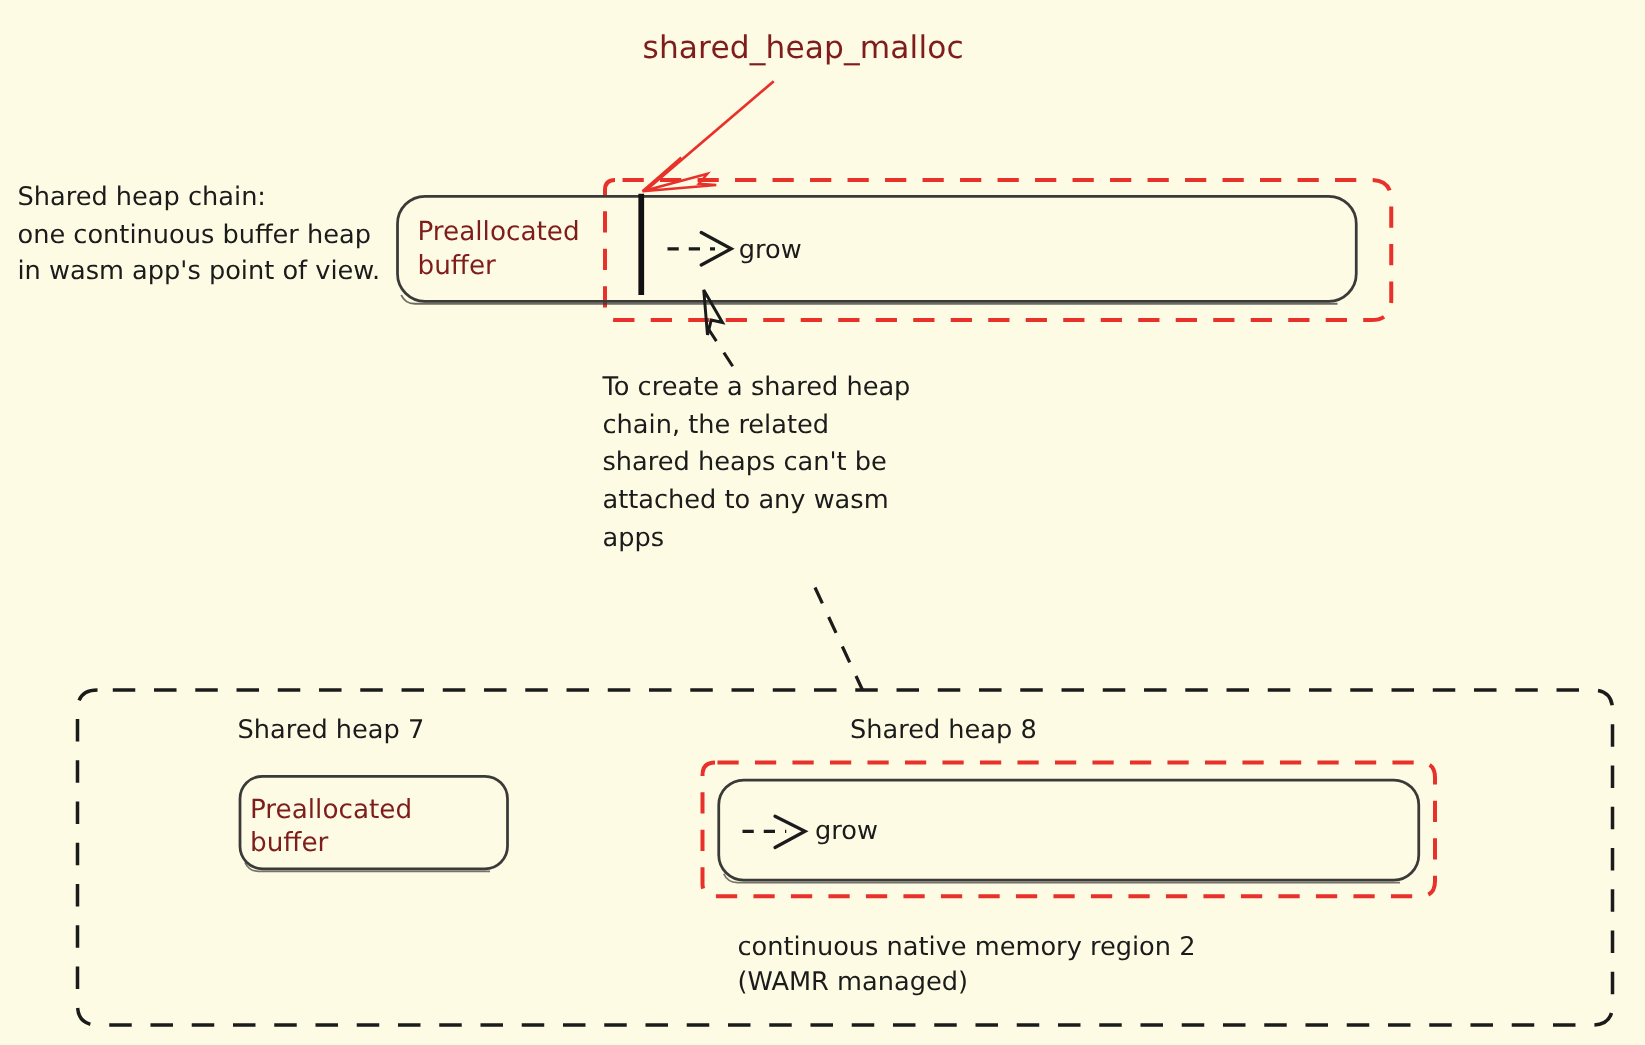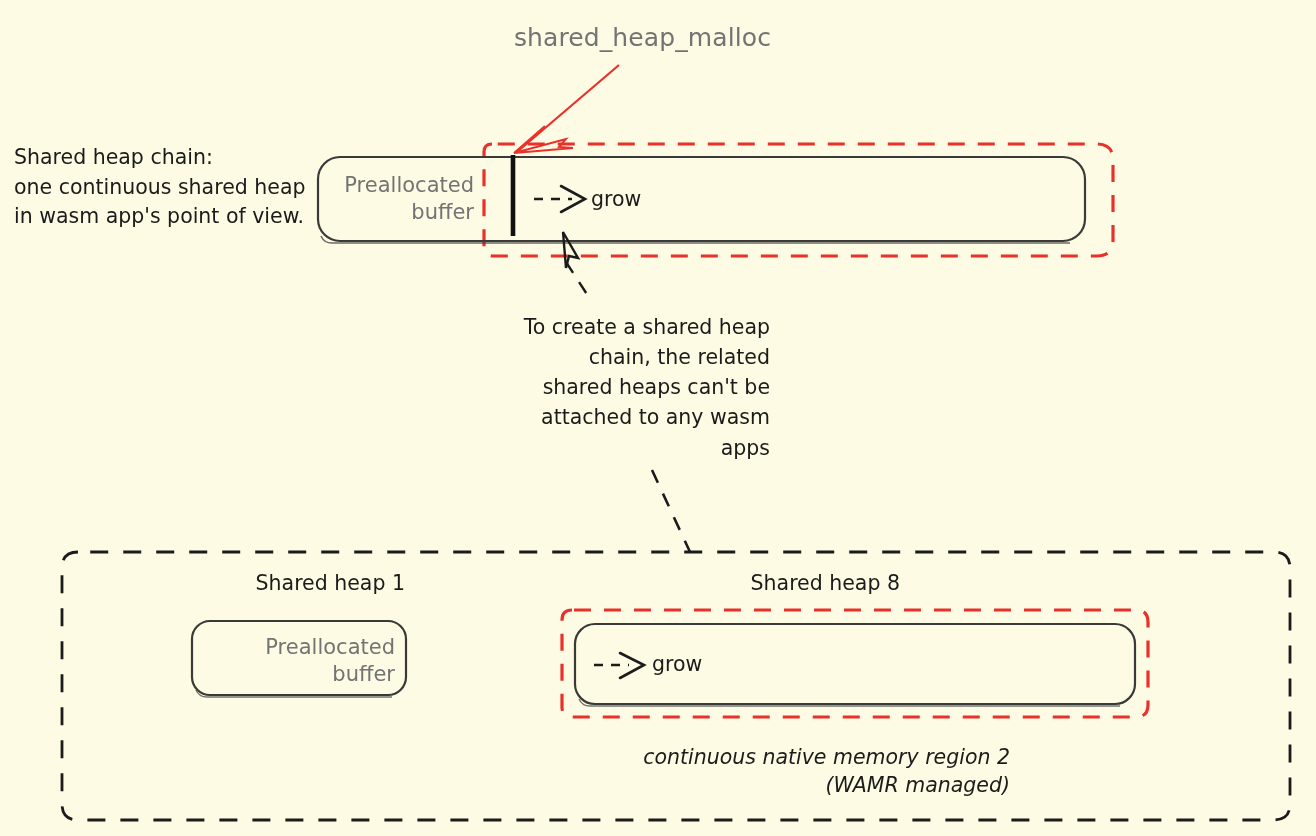--- a/index.html
+++ b/index.html
@@ -27,23 +27,23 @@
     height: 836px;
     pointer-events: none;
   }
   .txt {
     position: absolute;
     white-space: pre;
     line-height: 1.30;
     color: #1b1b1b;
   }
   .red {
-    color: #737373;
+    color: #7f1d1d;
   }
-  .center { text-align: right; }
+  .center { text-align: left; }
   .left { text-align: left; }
 
   
   #label-malloc {
     left: 514px; top: 22px;
     font-size: 25px;
     letter-spacing: 0.1px;
   }
   #label-chain {
     left: 14px; top: 143px;
@@ -54,21 +54,21 @@
     left: 334px; top: 172px;
     width: 140px;
     font-size: 21px;
     line-height: 1.30;
   }
   #label-grow-top {
     left: 591px; top: 186px;
     font-size: 20.5px;
   }
   #label-note {
-    left: 482px; top: 312px;
+    left: 482px; top: 294px;
     width: 288px;
     font-size: 20.5px;
     line-height: 1.47;
   }
   #label-heap1 {
     left: 190px; top: 570px;
     width: 215px;
     font-size: 20.5px;
   }
   #label-heap2 {
@@ -90,21 +90,20 @@
     left: 90px; top: 716px;
     width: 420px;
     font-size: 20.5px;
     line-height: 1.38;
   }
   #caption-region2 {
     left: 590px; top: 743px;
     width: 420px;
     font-size: 20.5px;
     line-height: 1.38;
-    font-style: italic;
   }
 </style>
 </head>
 <body>
 
 <div id="stage">
 
   <svg id="art" viewBox="0 0 1316 836">
 
     <path d="M 492,144 Q 484,144 484,152 L 484,247 Q 484,256 493,256 L 1097,256 Q 1113,256 1113,240 L 1113,160 Q 1113,144 1097,144 Z" fill="none" stroke="#e8312a" stroke-width="3.2" stroke-dasharray="17 13" stroke-linecap="butt"></path>
@@ -137,35 +136,35 @@
     <rect x="575" y="624" width="560" height="80" rx="20" ry="20" fill="none" stroke="#3a3a38" stroke-width="2.2"></rect>
     <path d="M 579,699 Q 582,706 590,706 L 1120,706" fill="none" stroke="#3a3a38" stroke-width="1.4" opacity="0.7"></path>
 
     <line x1="594" y1="665" x2="629" y2="665" stroke="#1b1b1b" stroke-width="2.6" stroke-dasharray="9 8" stroke-linecap="butt"></line>
     <path d="M 620,653 L 644,665 L 620,678" fill="none" stroke="#1b1b1b" stroke-width="2.6" stroke-linecap="round" stroke-linejoin="miter"></path>
   </svg>
 
   <div class="txt red left" id="label-malloc">shared_heap_malloc</div>
 
   <div class="txt left" id="label-chain">Shared heap chain:
-one continuous shared heap
+one continuous buffer heap
 in wasm app's point of view.</div>
 
   <div class="txt red center" id="label-prealloc-top">Preallocated
 buffer</div>
 
   <div class="txt left" id="label-grow-top">grow</div>
 
   <div class="txt center" id="label-note">To create a shared heap
 chain, the related
 shared heaps can't be
 attached to any wasm
 apps</div>
 
-  <div class="txt center" id="label-heap1">Shared heap 1</div>
+  <div class="txt center" id="label-heap1">Shared heap 7</div>
 
   <div class="txt center" id="label-heap2">Shared heap 8</div>
 
   <div class="txt red center" id="label-prealloc-bottom">Preallocated
 buffer</div>
 
   <div class="txt left" id="label-grow-bottom">grow</div>
 
 
   <div class="txt center" id="caption-region2">continuous native memory region 2

